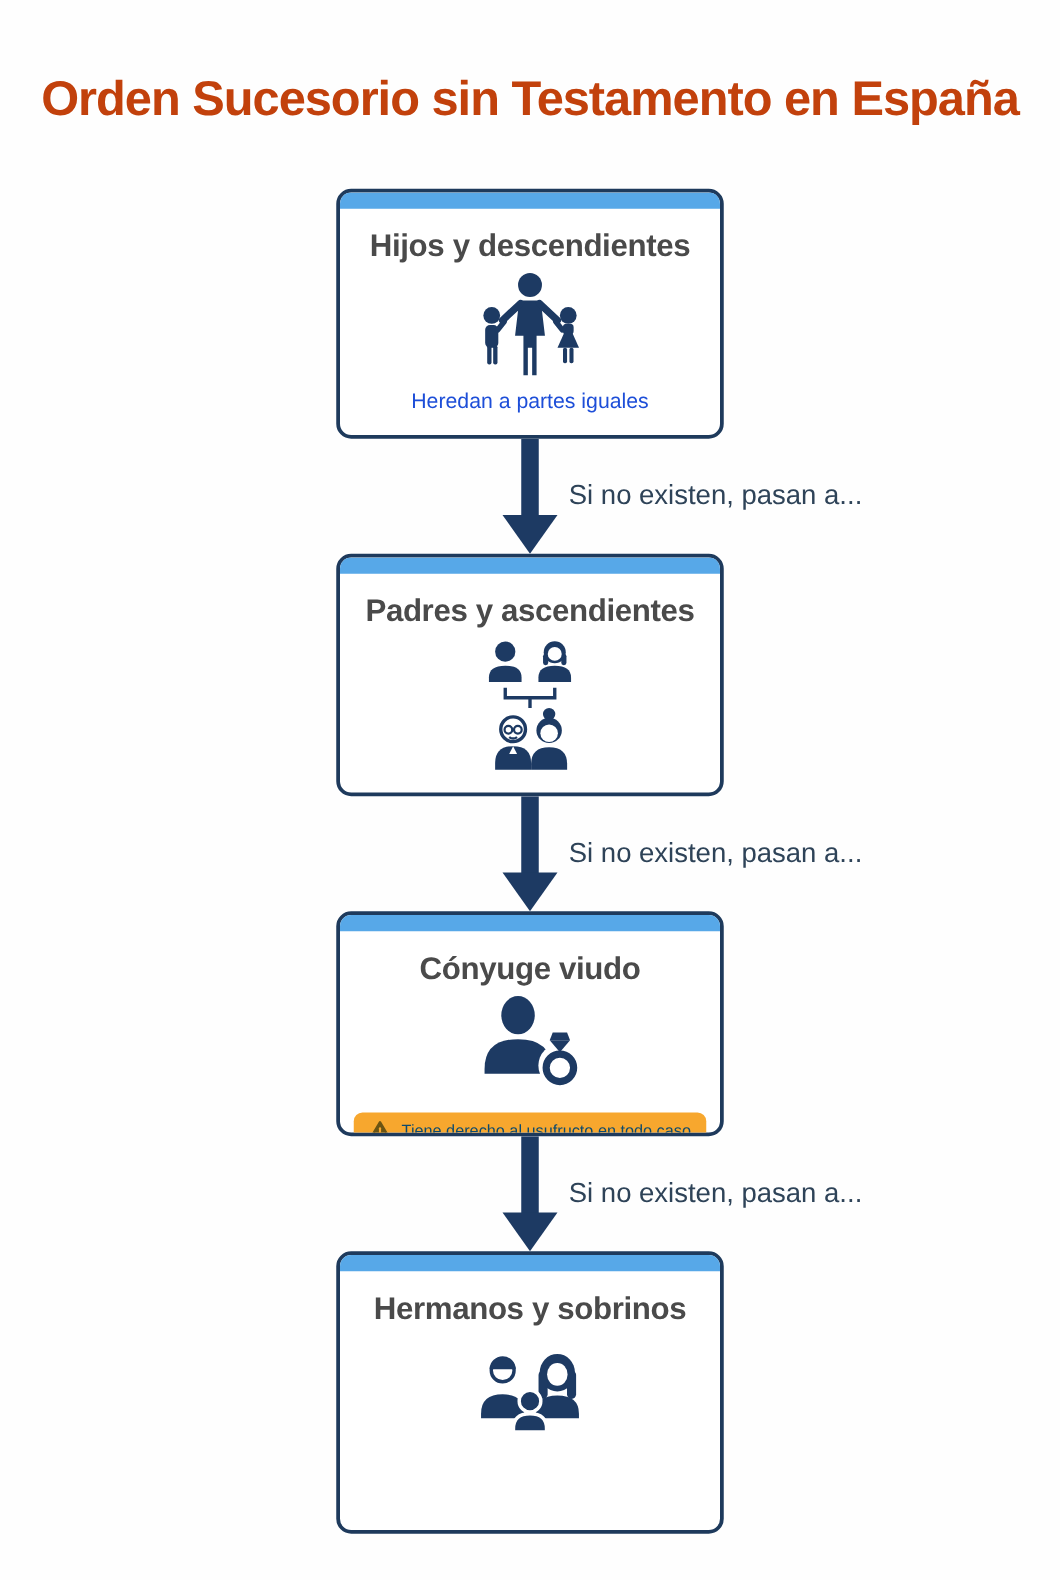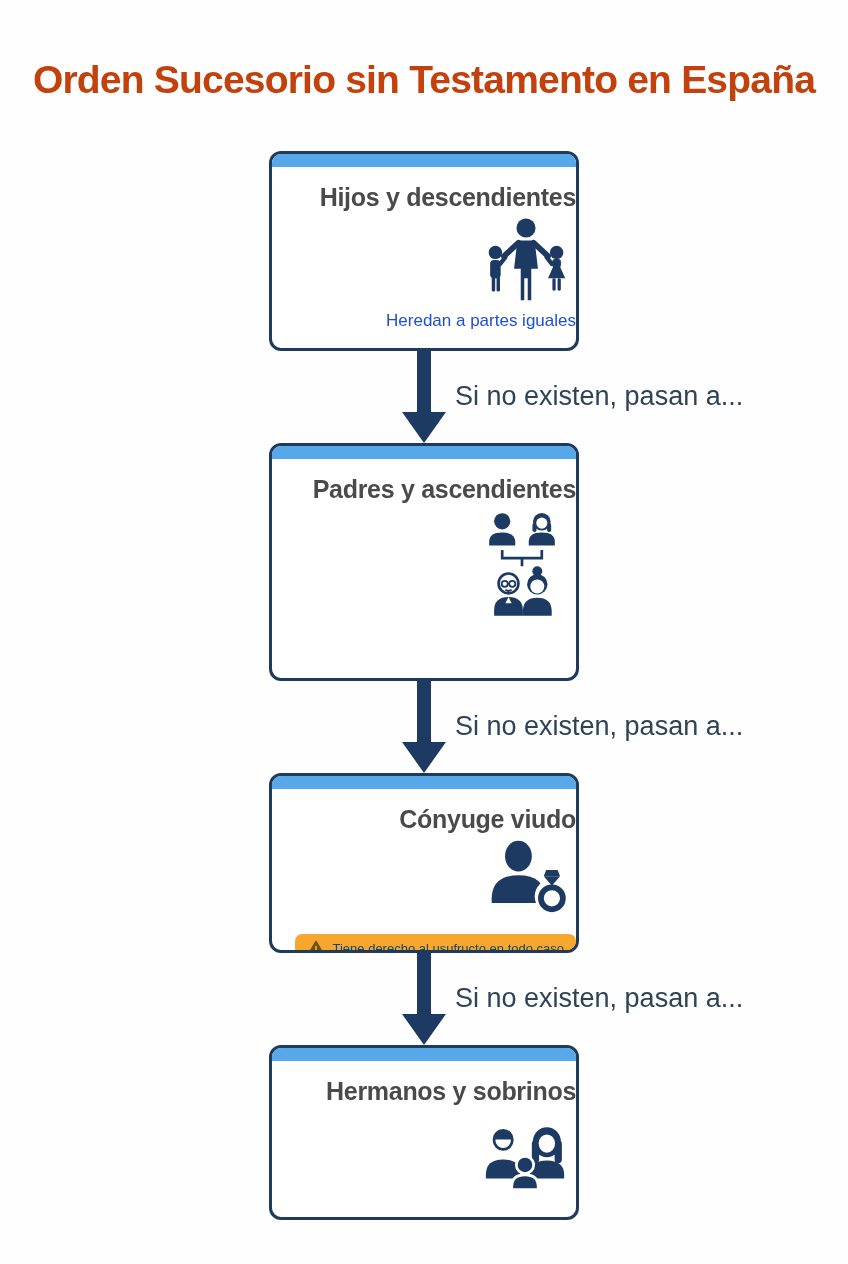--- a/index.html
+++ b/index.html
@@ -9,26 +9,26 @@
   }
   .canvas{position:relative;width:848px;height:1264px;}
   .page-title{
     margin:58px 10px 0;text-align:center;font-size:39px;font-weight:bold;
     color:#c2410c;letter-spacing:-0.8px;line-height:1.15;
   }
   .flow{display:flex;flex-direction:column;align-items:center;margin-top:48px;}
   .step{
     box-sizing:border-box;width:310px;background:#ffffff;
     border:3px solid #1e3a5c;border-radius:12px;overflow:hidden;
-    display:flex;flex-direction:column;align-items:flex-end;flex:none;
+    display:flex;flex-direction:column;align-items:center;flex:none;
   }
   .step-1{height:200px}
-  .step-2{height:238px}
+  .step-2{height:194px}
   .step-3{height:180px}
-  .step-4{height:175px}
+  .step-4{height:226px}
   .step .bar{width:100%;height:13px;background:#57a8e8;flex:none;}
   .step h2{
     margin:15px 0 0;font-size:25px;font-weight:bold;color:#4a4a4a;
     letter-spacing:-0.3px;line-height:1.2;
   }
   .step .icon{flex:none;display:block;}
   .step-1 .icon{margin-top:5px;}
   .step-2 .icon{margin-top:7px;}
   .step-3 .icon{margin-top:4px;}
   .step-4 .icon{margin-top:8px;}
@@ -37,21 +37,21 @@
   }
   .warning-badge{
     margin-top:8px;display:flex;align-items:center;gap:8px;
     background:#f7a72e;border-radius:7px;padding:6px 12px;
   }
   .warning-badge .wtext{font-size:13px;color:#0c4a6e;white-space:nowrap;}
   .connector{position:relative;width:100%;height:92px;flex:none;}
   .connector .arrow{position:absolute;left:50%;top:0;transform:translateX(-50%);}
   .connector .clabel{
     position:absolute;left:calc(50% + 31px);top:50%;transform:translateY(-52%);
-    font-size:27px;color:#2e4358;white-space:nowrap;
+    font-size:22px;color:#2e4358;white-space:nowrap;
   }
 </style>
 </head>
 <body>
 
 <div class="canvas">
 
   <h1 class="page-title">Orden Sucesorio sin Testamento en España</h1>
 
   <div class="flow">

